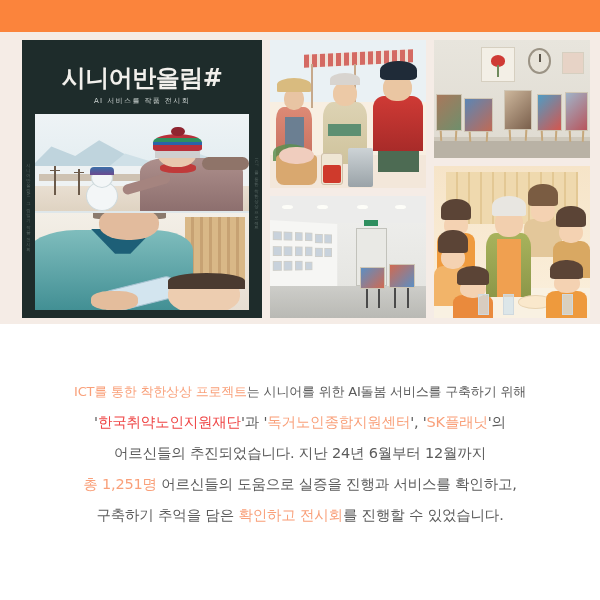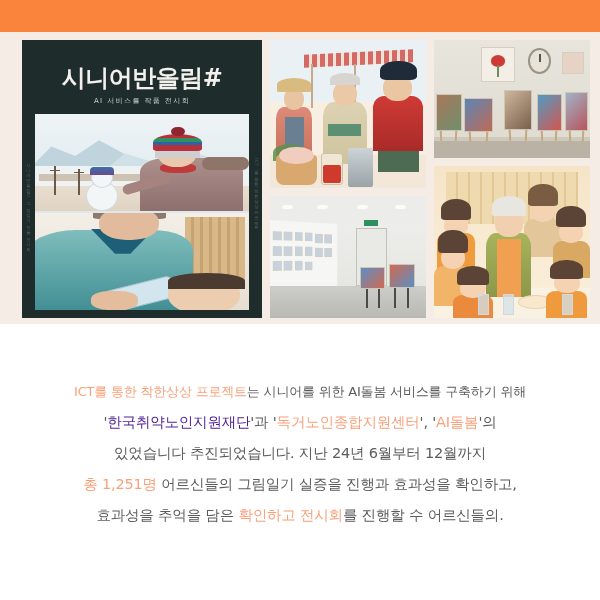--- a/index.html
+++ b/index.html
@@ -534,19 +534,19 @@
           <span class="hr"></span>
         </div>
       <div class="f-glass" style="left:28%"></div>
       <div class="f-glass" style="left:44%"></div>
       <div class="f-glass" style="left:82%"></div>
     </div>
   </div>
 
   <div class="textblock">
     <div class="tline first" style="color: rgb(91, 91, 91);"><span class="hl" style="color: rgb(249, 160, 122);">ICT를 통한 착한상상 프로젝트</span><span>는 시니어를 위한 AI돌봄 서비스를 구축하기 위해</span></div>
-    <div class="tline" style="color: rgb(91, 91, 91);"><span>'</span><span class="hl" style="color: #4c1d95;">한국취약노인지원재단</span><span>'과 '</span><span class="hl" style="color: rgb(249, 160, 122);">독거노인종합지원센터</span><span>', '</span><span class="hl" style="color: rgb(249, 160, 122);">AI돌봄</span><span>'의</span></div>
-    <div class="tline" style="color: rgb(91, 91, 91);"><span>있었습니다 추진되었습니다. 지난 24년 6월부터 12월까지</span></div>
-    <div class="tline" style="color: rgb(91, 91, 91);"><span class="hl" style="color: rgb(249, 160, 122);">총 1,251명</span><span> 어르신들의 그림일기 실증을 진행과 효과성을 확인하고,</span></div>
-    <div class="tline" style="color: rgb(91, 91, 91);"><span>효과성을 추억을 담은 </span><span class="hl" style="color: rgb(249, 160, 122);">확인하고 전시회</span><span>를 진행할 수 어르신들의.</span></div>
+    <div class="tline" style="color: rgb(91, 91, 91);"><span>'</span><span class="hl" style="color: #ef4444;">한국취약노인지원재단</span><span>'과 '</span><span class="hl" style="color: rgb(249, 160, 122);">독거노인종합지원센터</span><span>', '</span><span class="hl" style="color: rgb(249, 160, 122);">SK플래닛</span><span>'의</span></div>
+    <div class="tline" style="color: rgb(91, 91, 91);"><span>어르신들의 추진되었습니다. 지난 24년 6월부터 12월까지</span></div>
+    <div class="tline" style="color: rgb(91, 91, 91);"><span class="hl" style="color: rgb(249, 160, 122);">총 1,251명</span><span> 어르신들의 도움으로 실증을 진행과 서비스를 확인하고,</span></div>
+    <div class="tline" style="color: rgb(91, 91, 91);"><span>구축하기 추억을 담은 </span><span class="hl" style="color: rgb(249, 160, 122);">확인하고 전시회</span><span>를 진행할 수 있었습니다.</span></div>
   </div>
 
 </div>
 
 </body></html>

